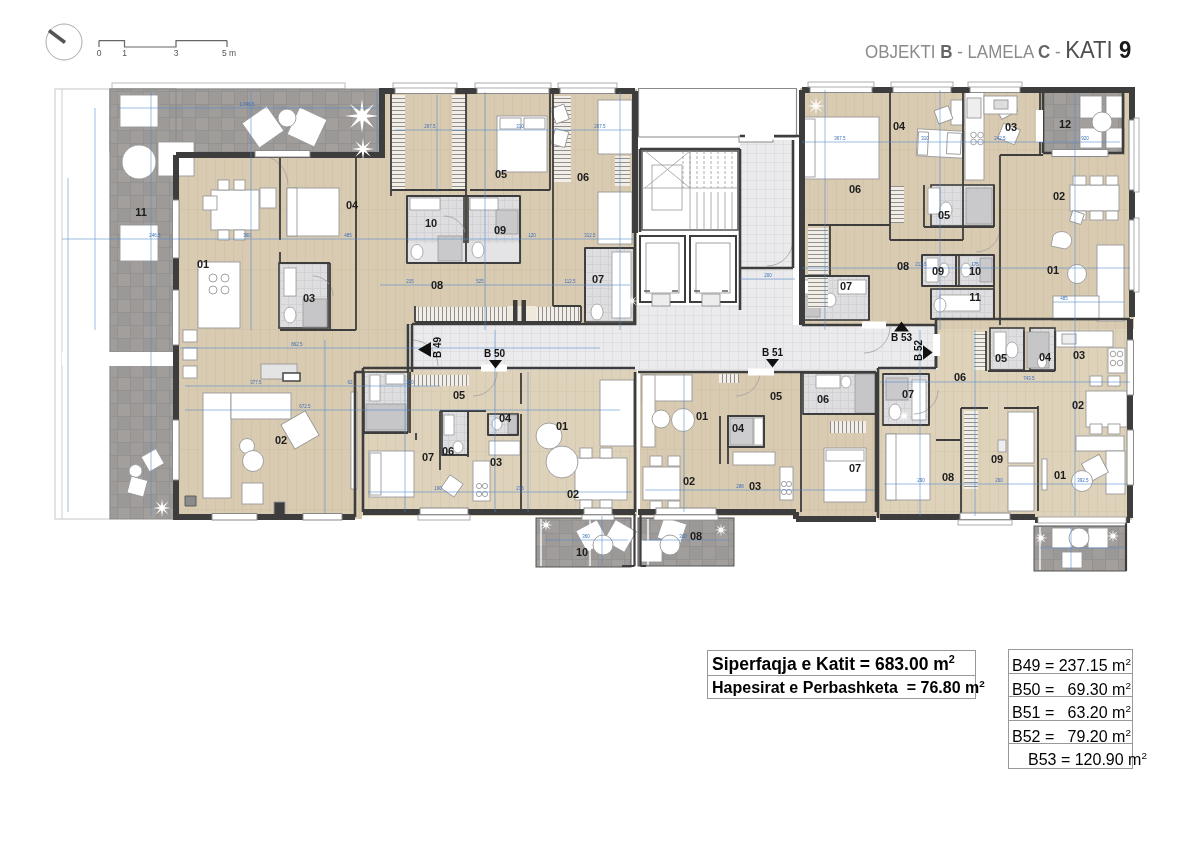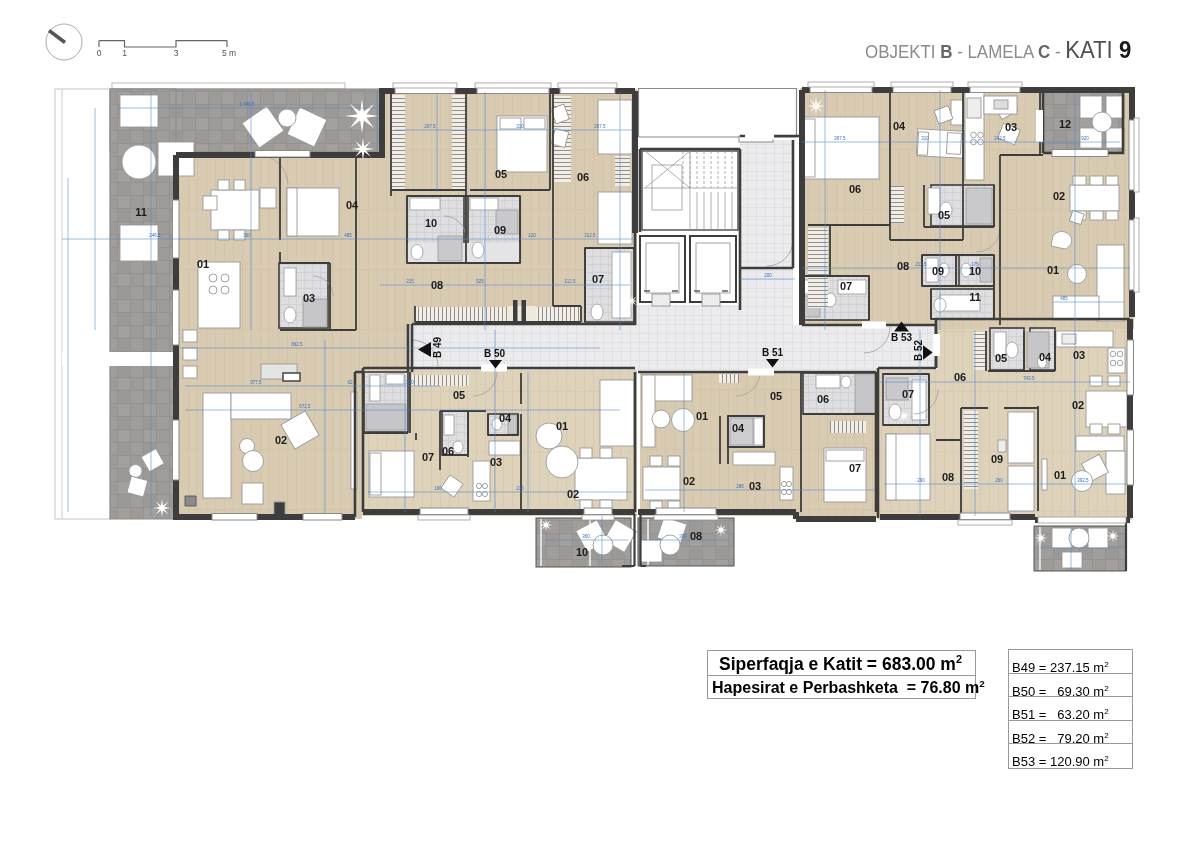--- a/index.html
+++ b/index.html
@@ -4,25 +4,25 @@
 <style>
   html,body{margin:0;padding:0;background:#ffffff;width:1192px;height:843px;overflow:hidden;}
   *{box-sizing:border-box;}
   body{font-family:"Liberation Sans", sans-serif;}
   #page{position:relative;width:1192px;height:843px;background:#fff;}
   #title{position:absolute;top:37px;right:61px;white-space:nowrap;color:#8b8b8b;font-size:18px;transform:scaleX(0.94);transform-origin:100% 50%;}
   #title b{color:#666;}
   #title .big{font-size:23.5px;color:#4f4f4f;}
   #title .big b{color:#1a1a1a;}
   #t1{position:absolute;left:707px;top:650px;width:269px;border:1px solid #999;background:#fff;}
-  #t1 .r1{white-space:nowrap;font-weight:bold;font-size:17.5px;text-align:center;padding:1.5px 6px 1px 4px;border-bottom:1px solid #999;}
+  #t1 .r1{white-space:nowrap;font-weight:bold;font-size:17.5px;text-align:left;padding:1.5px 6px 1px 4px;border-bottom:1px solid #999;}
   #t1 .r2{white-space:nowrap;font-size:16px;text-align:right;padding:1.5px 6px 1px 4px;font-weight:bold;}
   #t2{position:absolute;left:1008px;top:649px;width:125px;border:1px solid #999;background:#fff;}
-  #t2 .row{font-size:13px;height:23.6px;line-height:29px;padding:0 3px 0 3px;border-bottom:1px solid #999;white-space:nowrap;}
-  #t2 .row:last-child{border-bottom:none;}
+  #t2 .row{font-size:16px;height:23.6px;line-height:23px;padding:0 3px 0 3px;border-bottom:1px solid #999;white-space:nowrap;}
+  #t2 .row:last-child{border-bottom:none;margin-left:16px;}
   sup{font-size:0.62em;vertical-align:super;}
 </style>
 </head>
 <body>
 <div id="page">
 <svg width="1192" height="843" viewBox="0 0 1192 843">
 <defs>
   <pattern id="wood" width="9" height="60" patternUnits="userSpaceOnUse">
     <rect width="9" height="60" fill="#d9cbb1"></rect>
     <rect x="8" width="1" height="60" fill="#d2c4a9"></rect>

